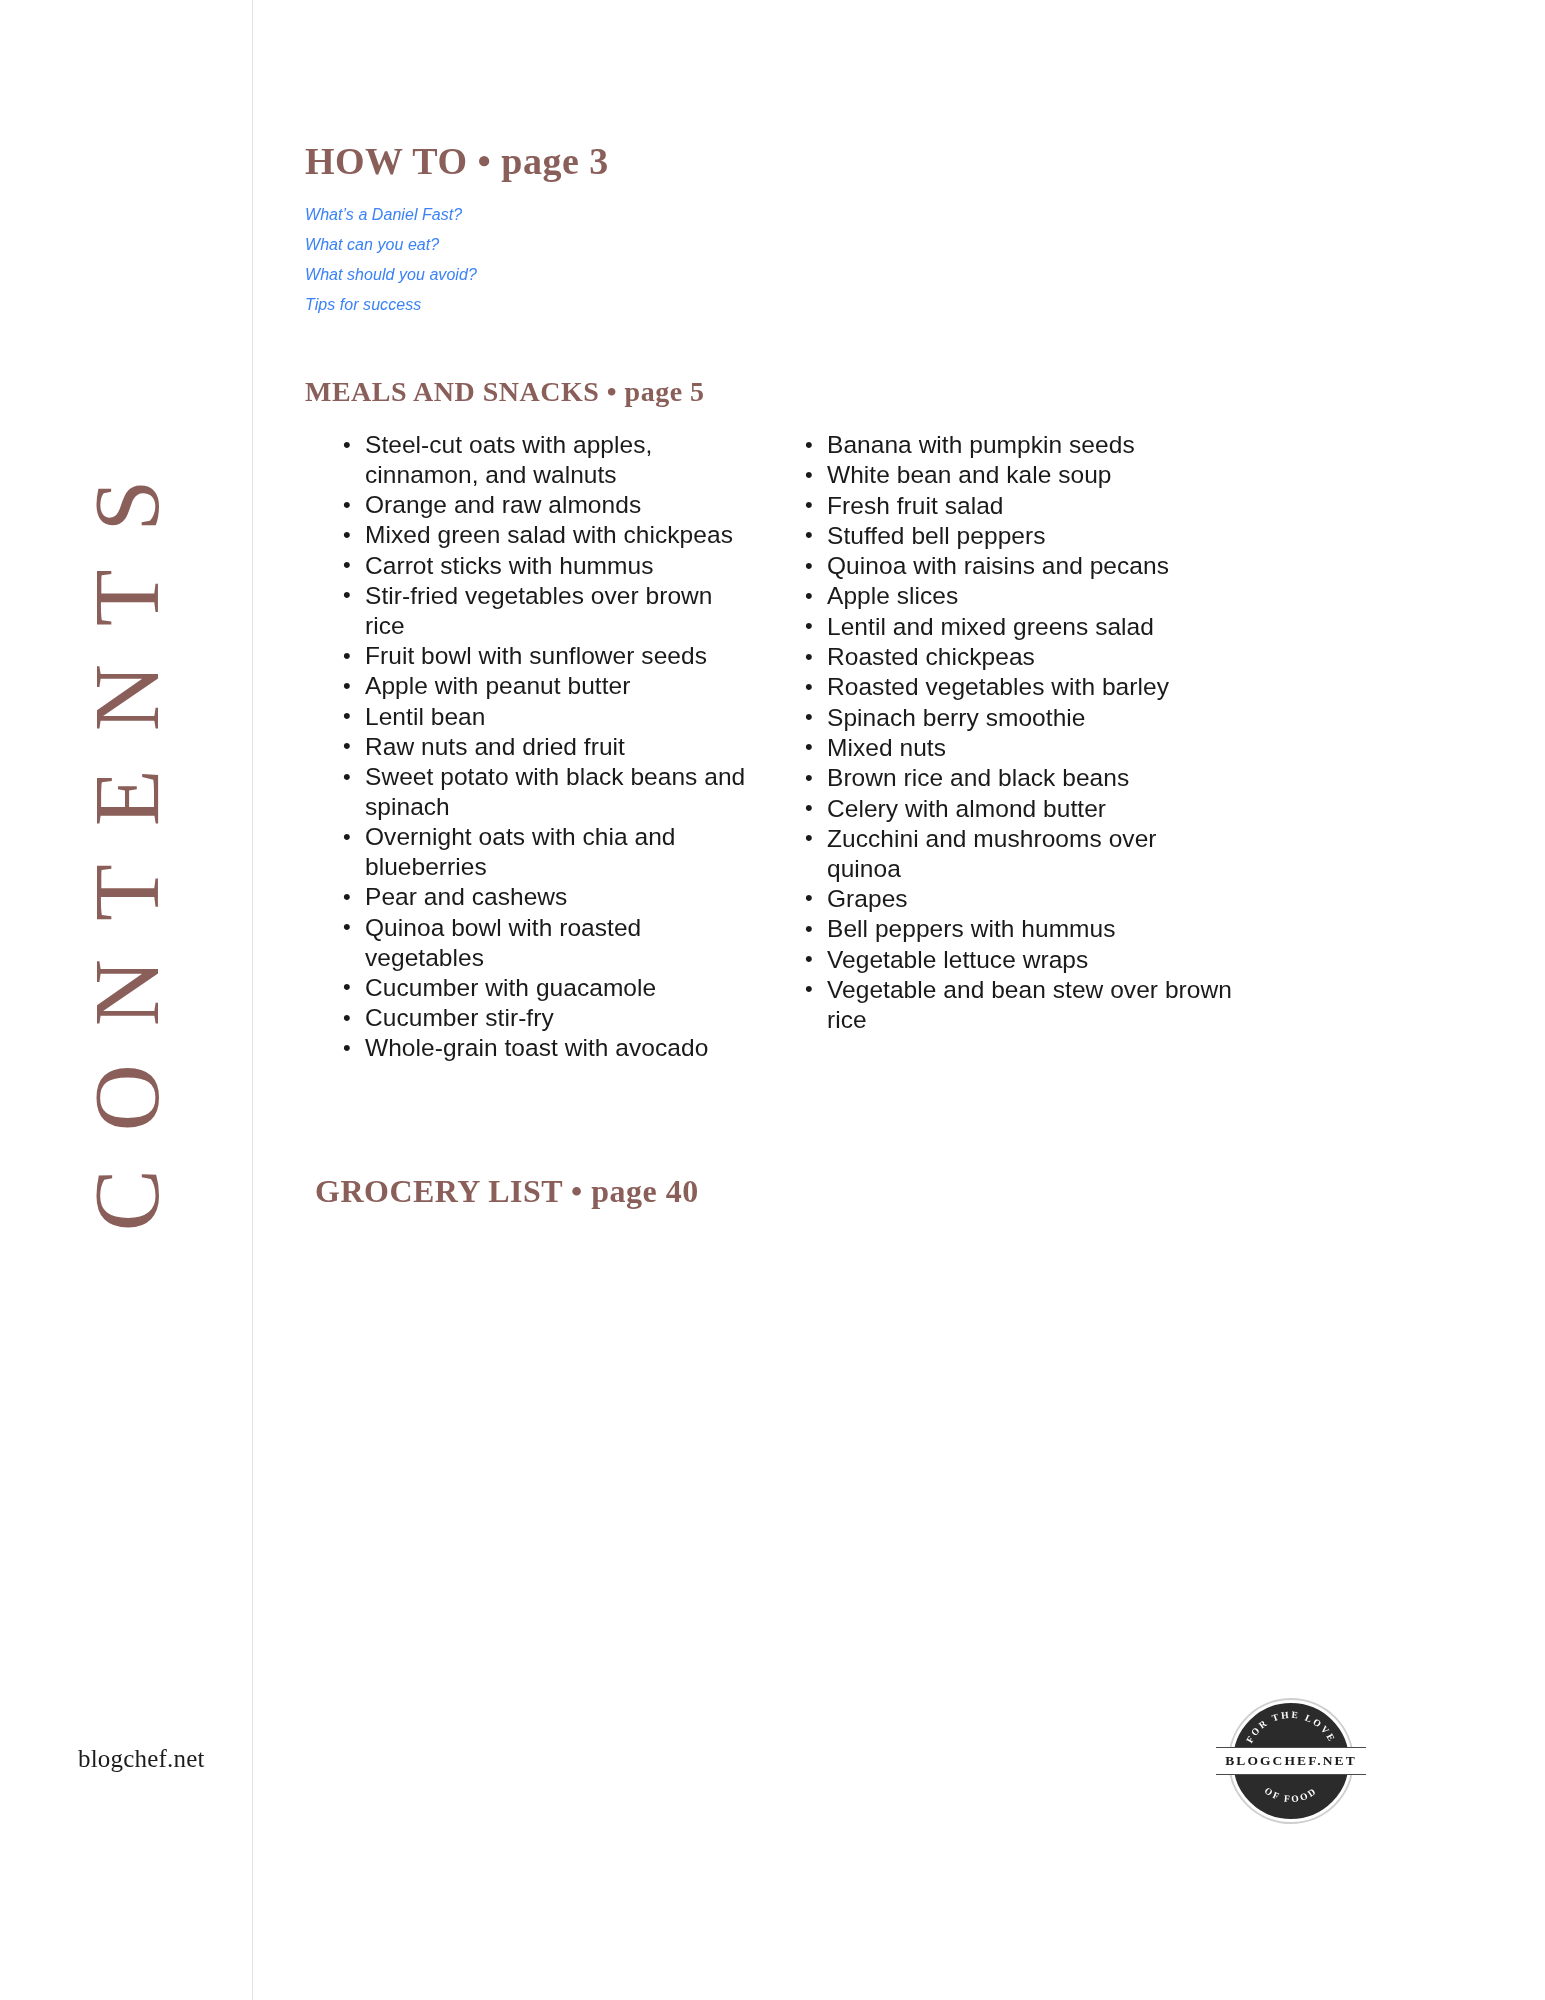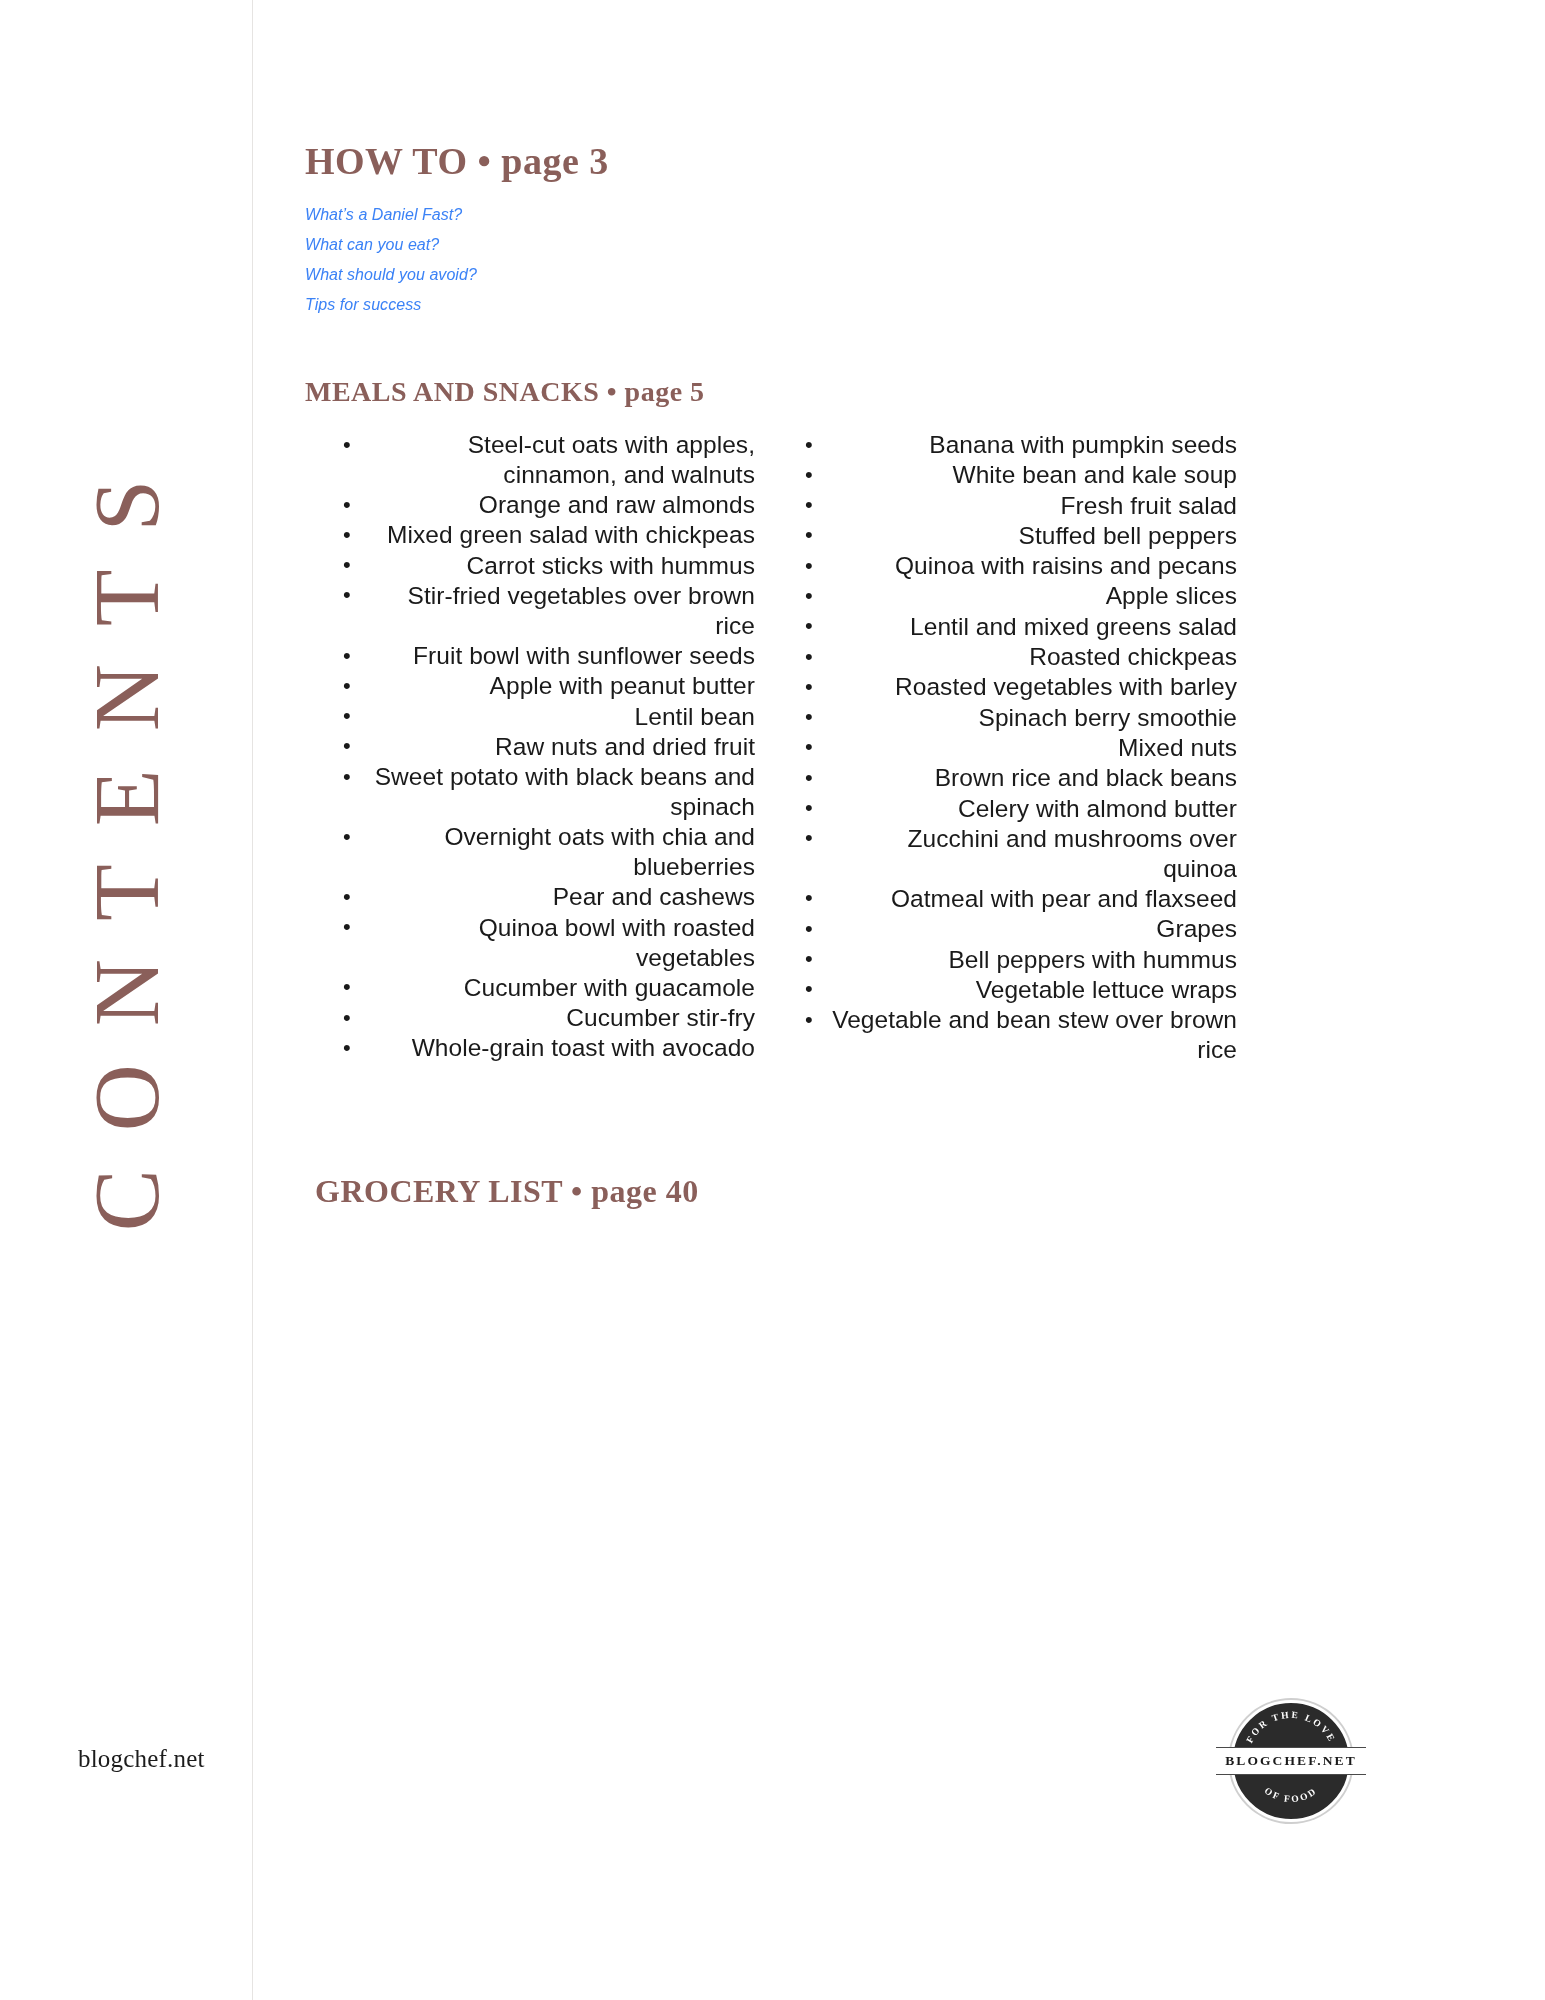--- a/index.html
+++ b/index.html
@@ -122,21 +122,20 @@
   .meals-columns {
     position: absolute;
     left: 0;
     top: 430px;
     width: 1175px;
     display: flex;
     gap: 0px;
   }
   .meals-col {
     width: 450px;
-    text-align: right;
   }
   .meals-col.right {
     margin-left: 12px;
     width: 470px;
   }
   .bullet-list {
     margin: 0;
     padding: 0 0 0 38px;
     list-style: none;
   }
@@ -271,21 +270,20 @@
           <li>Quinoa with raisins and pecans</li>
           <li>Apple slices</li>
           <li>Lentil and mixed greens salad</li>
           <li>Roasted chickpeas</li>
           <li>Roasted vegetables with barley</li>
           <li>Spinach berry smoothie</li>
           <li>Mixed nuts</li>
           <li>Brown rice and black beans</li>
           <li>Celery with almond butter</li>
           <li>Zucchini and mushrooms over quinoa</li>
-          <li>Oatmeal with pear and flaxseed</li>
           <li>Grapes</li>
           <li>Bell peppers with hummus</li>
           <li>Vegetable lettuce wraps</li>
           <li>Vegetable and bean stew over brown rice</li>
         </ul>
       </div>
 
     </div>
 
     <div class="section-heading h-grocery">GROCERY LIST • page 40</div>

